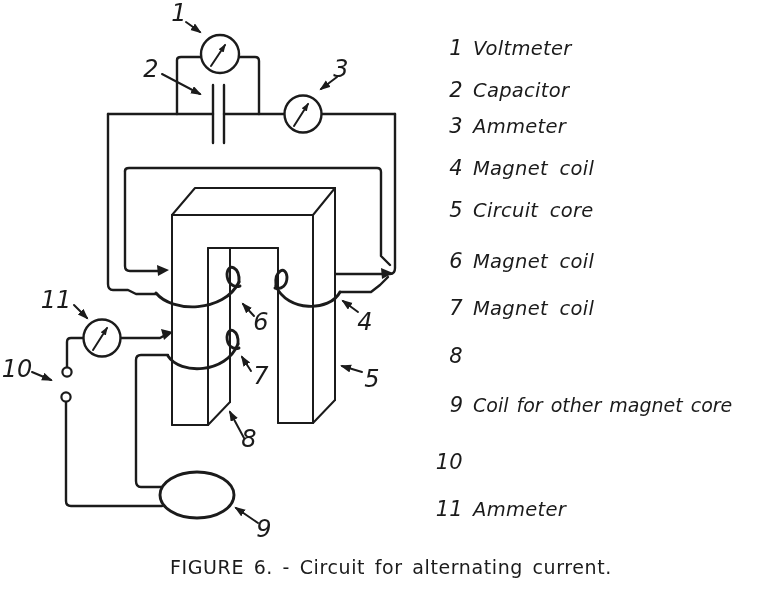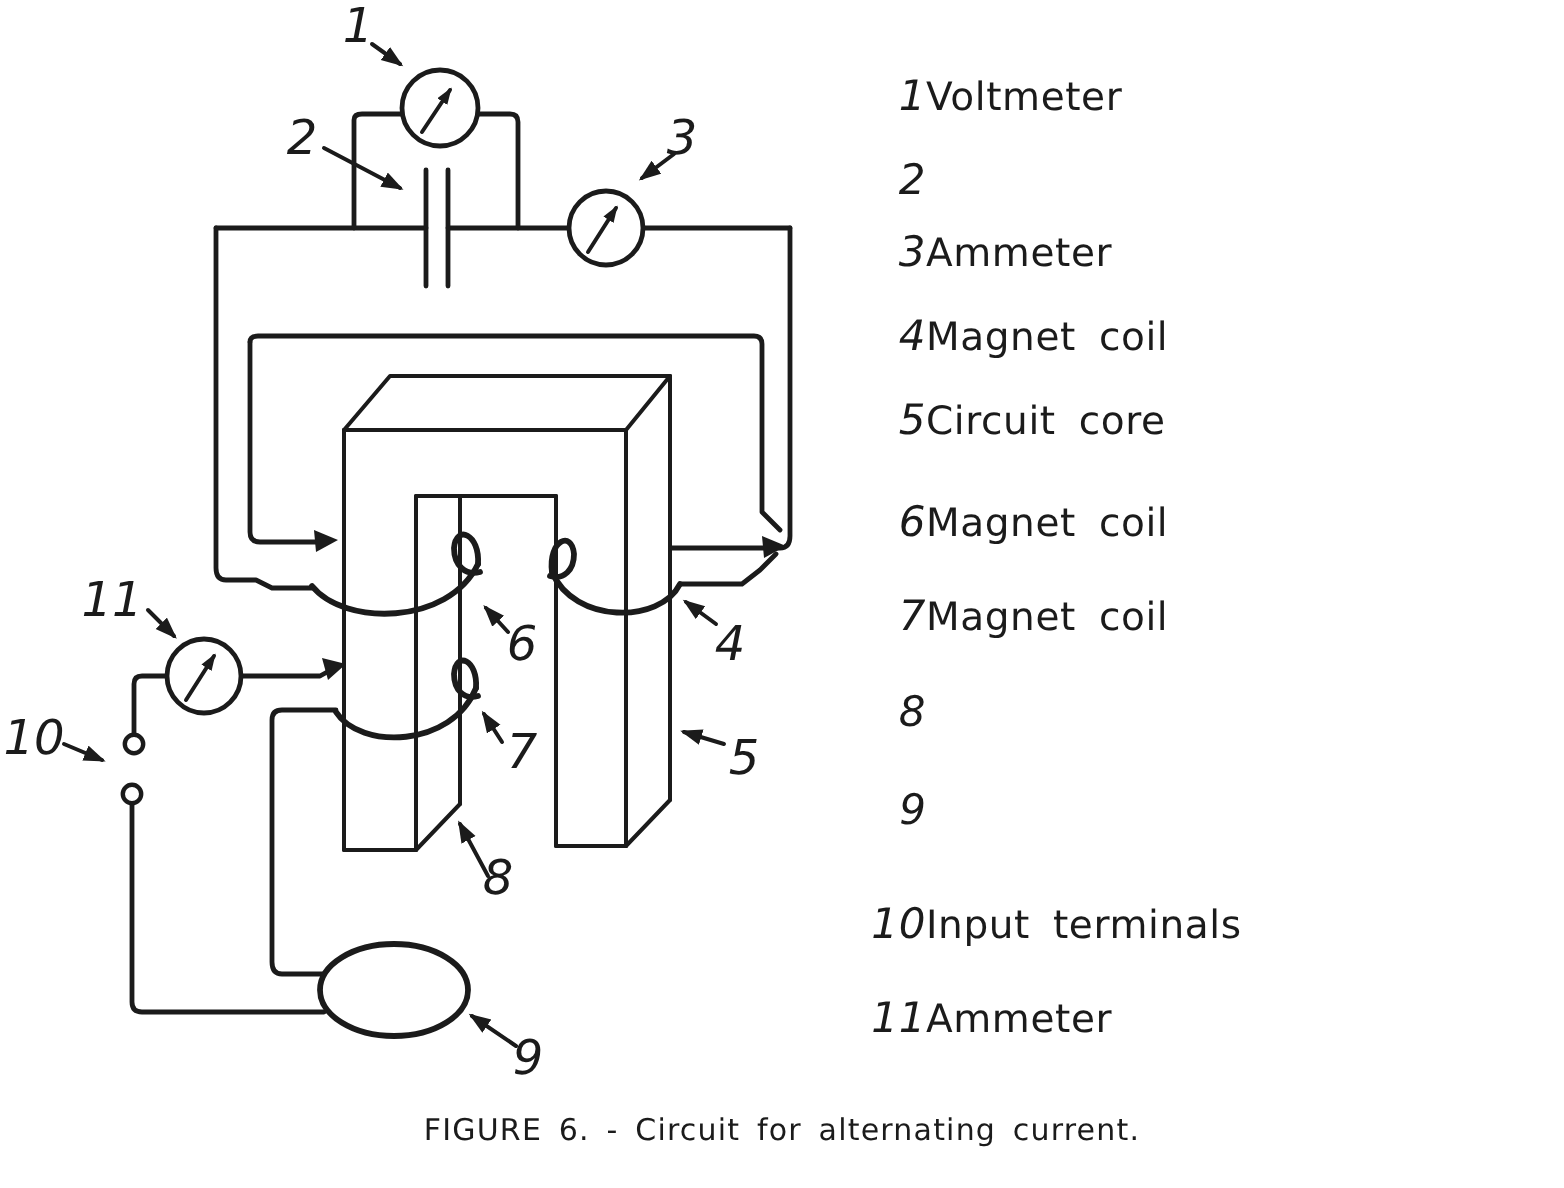--- a/index.html
+++ b/index.html
@@ -15,25 +15,25 @@
   }
   .legend{position:absolute; left:0; top:0; width:782px; height:594px; pointer-events:none;}
   .legend-row{
     position:absolute; left:430px; display:flex; align-items:baseline;
     font-size:19.5px; letter-spacing:.3px; word-spacing:5px; white-space:nowrap;
   }
   .legend-num{
     display:inline-block; width:33px; text-align:right;
     font-style:italic; font-size:21px; padding-right:0;
   }
-  .legend-label{}
+  .legend-label{margin-left:10px;font-style:italic;}
   .legend-row.tight{word-spacing:2px; letter-spacing:0; font-size:19px;}
   .caption{
     position:absolute; left:0; top:556px; width:782px; text-align:center;
-    font-size:15px; letter-spacing:.6px; word-spacing:3px;
+    font-size:19px; letter-spacing:.6px; word-spacing:3px;
   }
 </style>
 </head>
 <body>
 
 <div class="page">
 
   <svg class="art" viewBox="0 0 782 594" aria-hidden="true">
     <defs>
       <marker id="ah" markerWidth="12" markerHeight="10" refX="9" refY="4" orient="auto" markerUnits="userSpaceOnUse">
@@ -148,20 +148,21 @@
     </g>
   </svg>
 
   <div class="legend">
     <div class="legend-row" style="top:36px">
       <span class="legend-num">1</span>
       <span class="legend-label">Voltmeter</span>
     </div>
     <div class="legend-row" style="top:78px">
       <span class="legend-num">2</span>
+      <span class="legend-label">Capacitor</span>
     </div>
     <div class="legend-row" style="top:114px">
       <span class="legend-num">3</span>
       <span class="legend-label">Ammeter</span>
     </div>
     <div class="legend-row" style="top:156px">
       <span class="legend-num">4</span>
       <span class="legend-label">Magnet coil</span>
     </div>
     <div class="legend-row" style="top:198px">
@@ -174,24 +175,24 @@
     </div>
     <div class="legend-row" style="top:296px">
       <span class="legend-num">7</span>
       <span class="legend-label">Magnet coil</span>
     </div>
     <div class="legend-row" style="top:344px">
       <span class="legend-num">8</span>
     </div>
     <div class="legend-row tight" style="top:393px">
       <span class="legend-num">9</span>
+      <span class="legend-label">Coil for other magnet core</span>
     </div>
     <div class="legend-row" style="top:450px">
       <span class="legend-num">10</span>
-      <span class="legend-label">Input terminals</span>
     </div>
     <div class="legend-row" style="top:497px">
       <span class="legend-num">11</span>
       <span class="legend-label">Ammeter</span>
     </div>
   </div>
 
   <div class="caption">FIGURE 6. - Circuit for alternating current.</div>
 
 </div>

